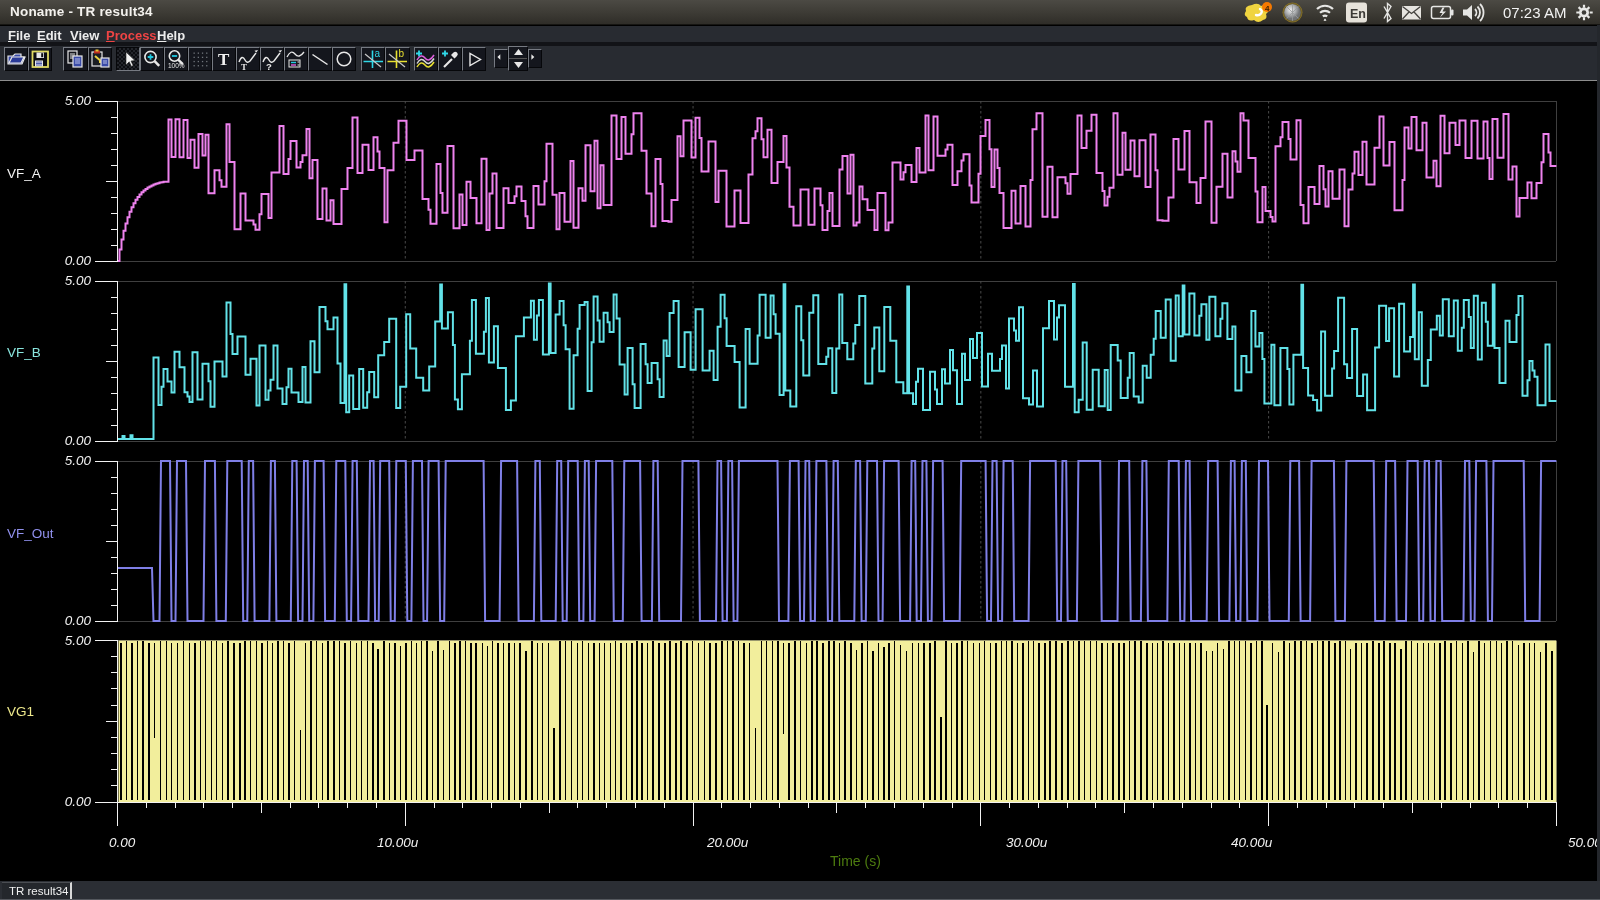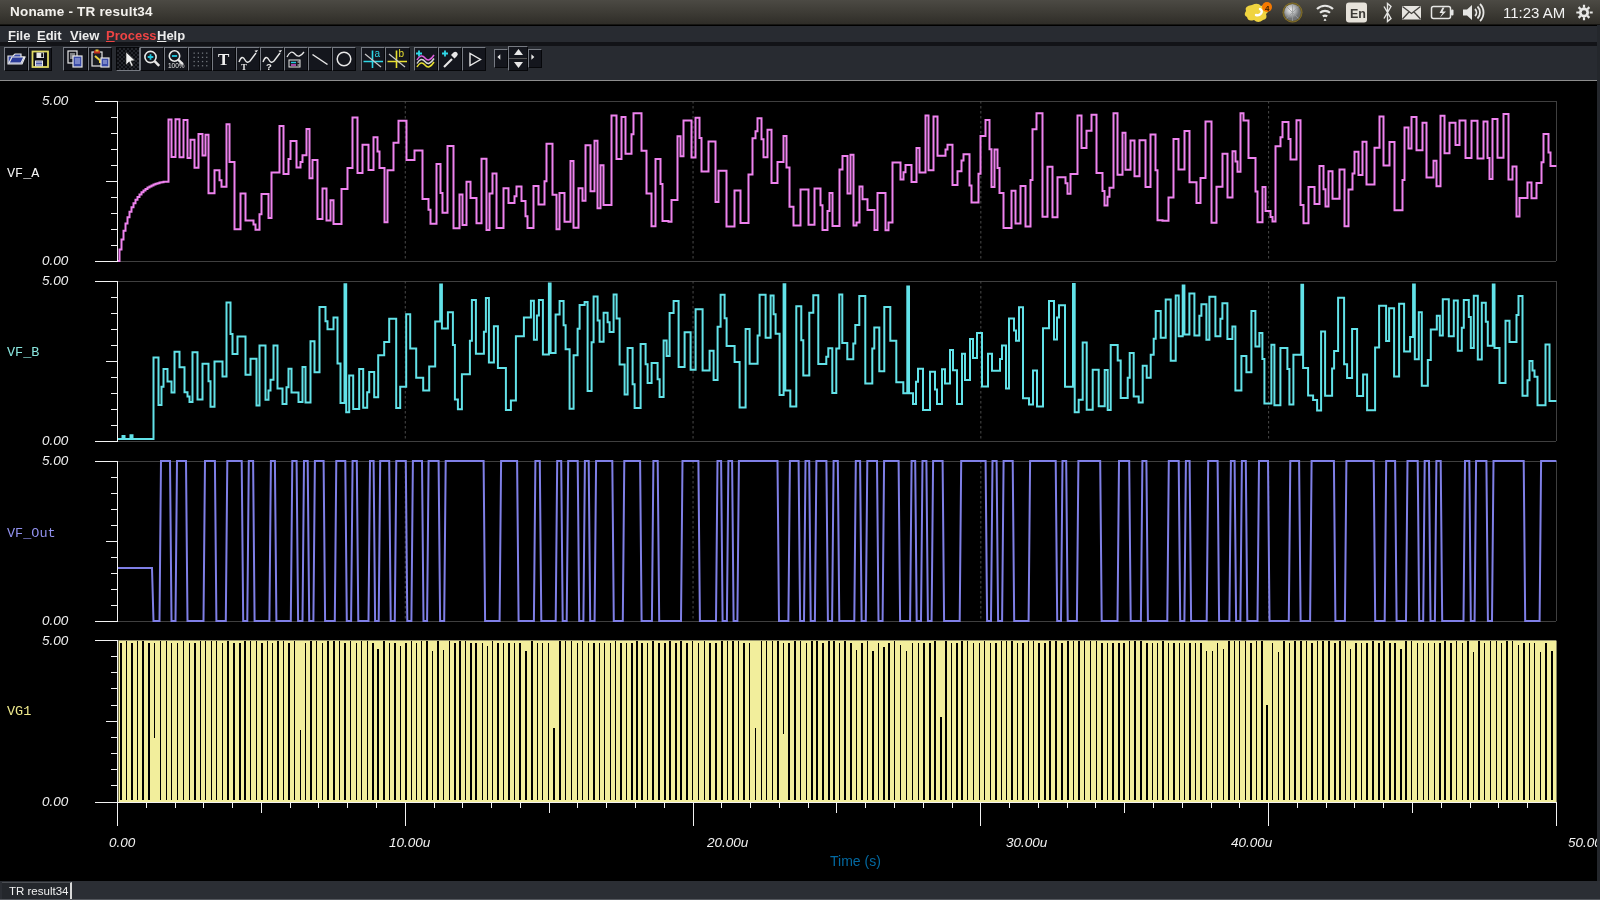--- a/index.html
+++ b/index.html
@@ -12,22 +12,22 @@
 .mi u { text-decoration:underline; }
 #mensep { position:absolute; left:0; top:41.5px; width:1600px; height:4.5px; background:#121317; }
 #toolbar { position:absolute; left:0; top:46px; width:1600px; height:34.5px; background:#282b31;
   border-bottom:1.5px solid #8d8d8d; }
 .tbtn { position:absolute; background:#14161d; border-top:1px solid #767a82; border-left:1px solid #767a82;
   border-right:1px solid #06070a; border-bottom:1px solid #06070a; overflow:hidden; }
 .tbtn svg { position:absolute; left:0; top:0; }
 .press { background:repeating-conic-gradient(#23252b 0% 25%, #0c0d11 0% 50%) 0 0/4px 4px;
   border-top-color:#06070a; border-left-color:#06070a; border-right-color:#767a82; border-bottom-color:#767a82; }
 #plot { position:absolute; left:0; top:0; width:1600px; height:900px; }
-.al { position:absolute; left:0; width:91px; text-align:left; color:#f2f2f2; font-size:13.5px; font-style:italic;margin-left:42px; }
-.tl { position:absolute; left:7px; font-size:13.5px;font-family:Liberation Mono, monospace; }
+.al { position:absolute; left:0; width:91px; text-align:right; color:#f2f2f2; font-size:13.5px; font-style:italic; }
+.tl { position:absolute; left:7px; font-size:13.5px; }
 .xl { position:absolute; top:835px; color:#f2f2f2; font-size:13.5px; font-style:italic; }
 #tabbar { position:absolute; left:0; top:881px; width:1600px; height:19px; background:#2b2e34; border-bottom:1px solid #55585e; }
 #tab { position:absolute; left:2px; top:1px; width:70px; height:17px; white-space:nowrap;
   background:#24272c; border-right:2px solid #d8d8d8; border-top:1px solid #4a4d52; color:#f0f0f0; font-size:11.5px;
   padding-left:7px; padding-top:1.5px; }
 #redge { position:absolute; right:0; top:25px; width:3px; height:856px; background:#24272c; }
 </style></head>
 <body>
 <div id="plot">
     <svg width="1600" height="900" style="position:absolute;left:0;top:0">
@@ -180,26 +180,26 @@
     <div class="al" style="top:433px">0.00</div>
     <div class="al" style="top:453px">5.00</div>
     <div class="al" style="top:613px">0.00</div>
     <div class="al" style="top:632.5px">5.00</div>
     <div class="al" style="top:794px">0.00</div>
     <div class="tl" style="top:166px;color:#f2f2f2">VF_A</div>
     <div class="tl" style="top:345px;color:#8ae6de">VF_B</div>
     <div class="tl" style="top:526px;color:#9191ee">VF_Out</div>
     <div class="tl" style="top:704px;color:#eee98c">VG1</div>
     <div class="xl" style="left:109px">0.00</div>
-    <div class="xl" style="left:389px">10.00u</div>
+    <div class="xl" style="left:377px">10.00u</div>
     <div class="xl" style="left:707px">20.00u</div>
     <div class="xl" style="left:1006px">30.00u</div>
     <div class="xl" style="left:1231px">40.00u</div>
     <div class="xl" style="left:1568px">50.00u</div>
-    <div style="position:absolute;left:830px;top:853px;color:#0369a1;font-size:14px">Time (s)</div>
+    <div style="position:absolute;left:830px;top:853px;color:#4d7c0f;font-size:14px">Time (s)</div>
   </div>
 <div id="panel">
     <div id="title">Noname - TR result34</div>
     <svg width="400" height="25" viewBox="0 0 400 25" style="position:absolute;left:1200px;top:0">
 <path d="M52 5 q6-3 9 1 q4-2 6 1 q3 4-1 7 q2 5-3 6 q-5 4-9 0 q-6 2-7-3 q-4-2-1-6 q-2-5 6-6z" fill="#f0d440"></path>
 <path d="M60 9 q3 2 1 4.5 q-2 2.5-5 1.5" fill="none" stroke="#fff" stroke-width="2.4" stroke-linecap="round"></path>
 <circle cx="67" cy="7" r="5" fill="#f57900"></circle>
       <text x="65" y="10.5" font-size="8" font-weight="bold" fill="#3a2000" font-family="Liberation Sans">4</text>
 <defs>
         <radialGradient id="mg" cx="40%" cy="35%">
@@ -233,21 +233,21 @@
 <path d="M277.5 6.5 a8.5 8.5 0 0 1 0 12" stroke="#e6e6e4" stroke-width="1.8" fill="none"></path>
 <path d="M280 4 a12 12 0 0 1 0 17" stroke="#e6e6e4" stroke-width="1.8" fill="none"></path>
 <g fill="#e8e8e6">
         <circle cx="384" cy="12.5" r="5.0"></circle>
         <circle cx="384" cy="12.5" r="2.3" fill="#3c3b37"></circle>
 <g stroke="#e8e8e6" stroke-width="2.2">
 <path d="M384 4.8v3M384 17.2v3M376.3 12.5h3M392.7 12.5h-3M378.6 7.1l2.1 2.1M389.4 17.9l-2.1-2.1M378.6 17.9l2.1-2.1M389.4 7.1l-2.1 2.1"></path>
 </g>
       </g>
 </svg>
-    <div style="position:absolute;left:1503px;top:3.5px;width:90px;color:#f2f2f2;font-size:15px;font-family:'Liberation Sans',sans-serif">11:23 AM</div>
+    <div style="position:absolute;left:1503px;top:3.5px;width:90px;color:#f2f2f2;font-size:15px;font-family:'Liberation Sans',sans-serif">07:23 AM</div>
   </div>
 <div id="menubar">
 <span class="mi" style="left:8px"><u>F</u>ile</span>
 <span class="mi" style="left:37px"><u>E</u>dit</span>
 <span class="mi" style="left:70px"><u>V</u>iew</span>
 <span class="mi" style="left:106px;color:#ef4444"><u>P</u>rocess</span>
 <span class="mi" style="left:157px"><u>H</u>elp</span>
 </div>
 <div id="mensep"></div>
 <div id="toolbar">

